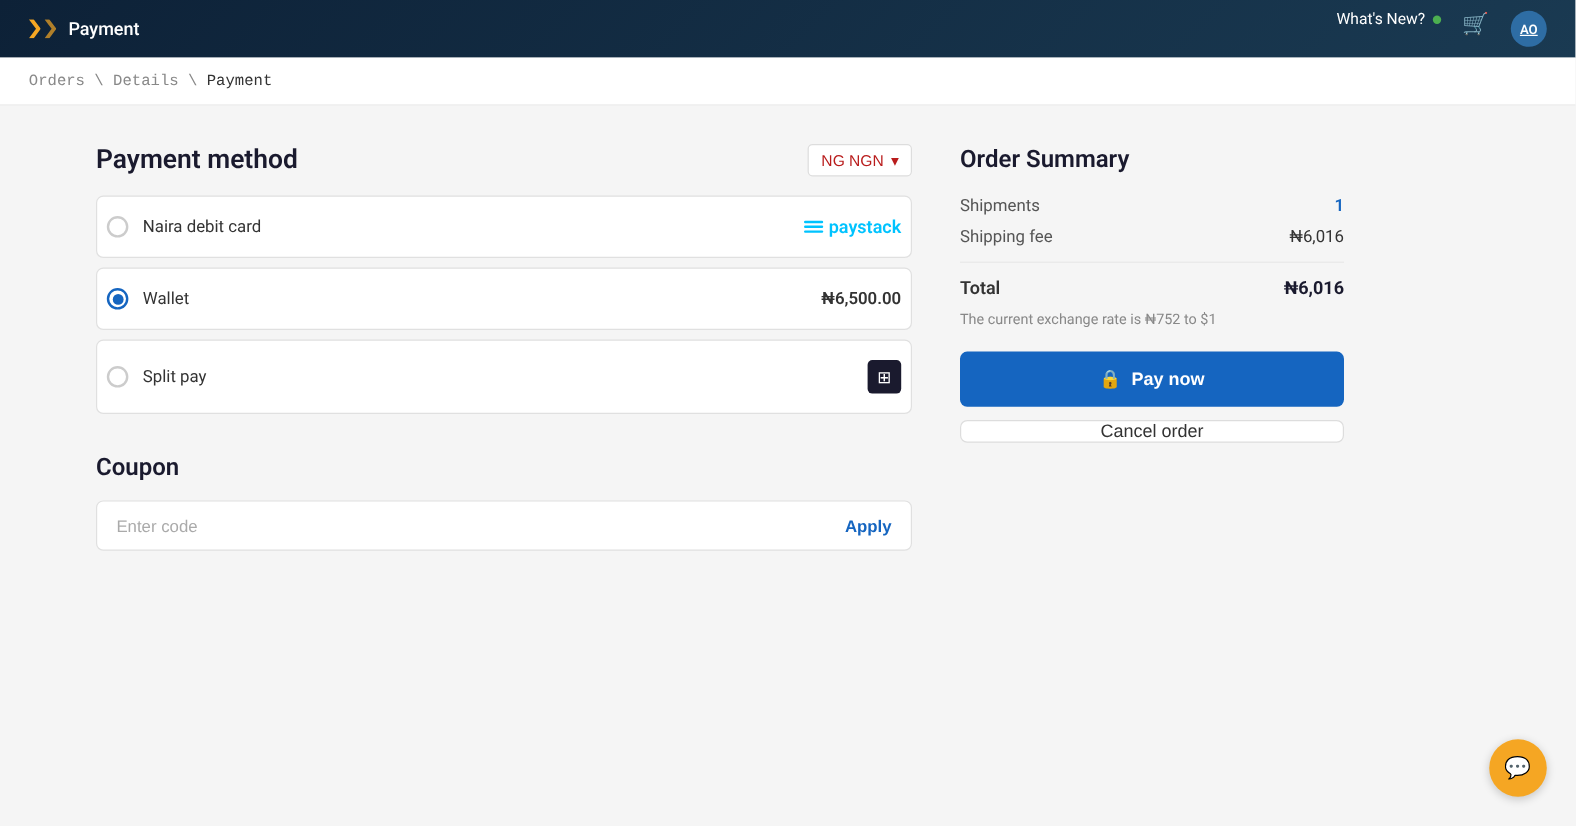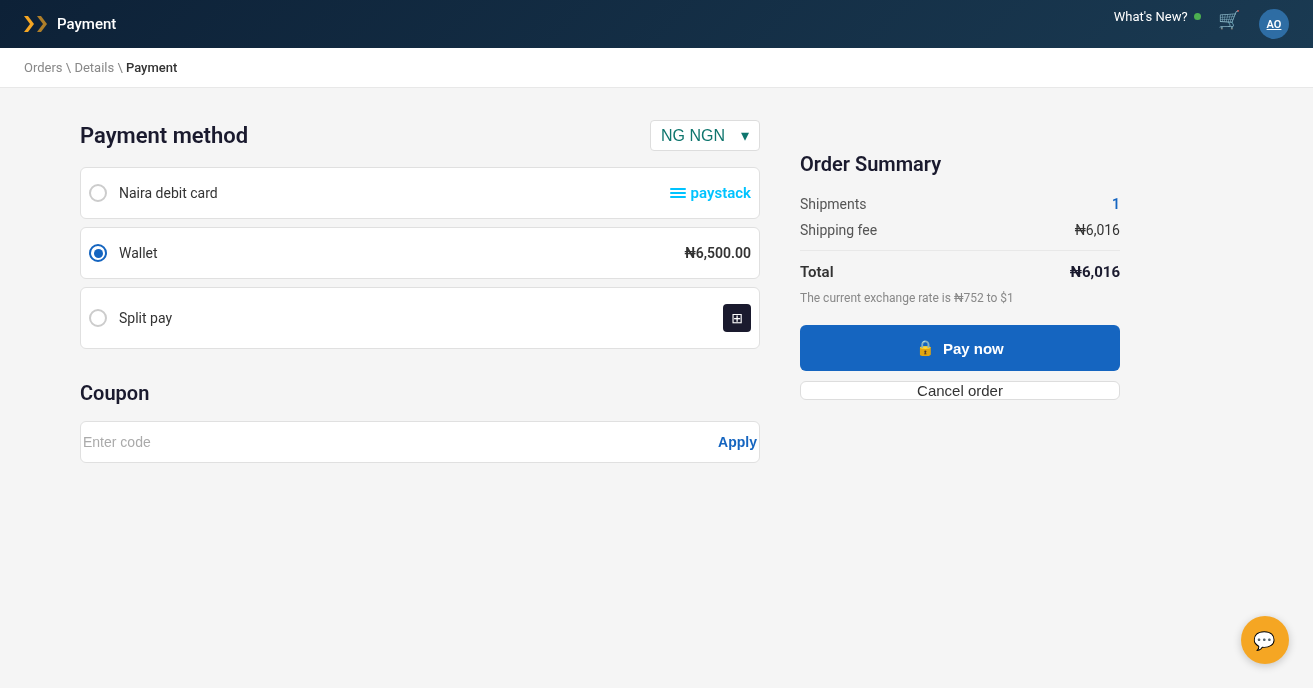--- a/index.html
+++ b/index.html
@@ -82,20 +82,21 @@
 
     
     .breadcrumb-bar {
       background: #ffffff;
       padding: 12px 24px;
       border-bottom: 1px solid #e8e8e8;
     }
     .breadcrumb {
       font-size: 13px;
       color: #888;
+      font-family: Liberation Mono, monospace;
     }
     .breadcrumb a {
       color: #888;
       text-decoration: none;
     }
     .breadcrumb .active {
       color: #333;
       font-weight: 500;
     }
 
@@ -117,26 +118,26 @@
     
     .section-title {
       font-size: 22px;
       font-weight: 600;
       color: #1a1a2e;
     }
 
     .currency-selector {
       display: flex;
       align-items: center;
-      gap: 16px;
+      gap: 6px;
       border: 1px solid #ddd;
       border-radius: 4px;
       padding: 5px 10px;
-      font-size: 16px;
-      color: #0f766e;
+      font-size: 13px;
+      color: #b91c1c;
       cursor: pointer;
       background: #fff;
     }
     .section-header {
       display: flex;
       align-items: center;
       justify-content: space-between;
       margin-bottom: 16px;
     }
 
@@ -226,21 +227,21 @@
       font-size: 20px;
       font-weight: 600;
       color: #1a1a2e;
       margin-bottom: 16px;
     }
     .coupon-input-wrapper {
       display: flex;
       align-items: center;
       border: 1px solid #e0e0e0;
       border-radius: 6px;
-      padding: 12px 2px;
+      padding: 12px 16px;
       background: #ffffff;
     }
     .coupon-input {
       flex: 1;
       border: none;
       outline: none;
       font-size: 14px;
       color: #333;
       background: transparent;
     }
@@ -254,21 +255,20 @@
       font-size: 14px;
       font-weight: 600;
       cursor: pointer;
       padding: 0;
     }
 
     
     .right-panel {
       width: 320px;
       flex-shrink: 0;
-      margin-top: 32px;
     }
     .order-summary-title {
       font-size: 20px;
       font-weight: 600;
       color: #1a1a2e;
       margin-bottom: 20px;
     }
     .summary-row {
       display: flex;
       justify-content: space-between;

